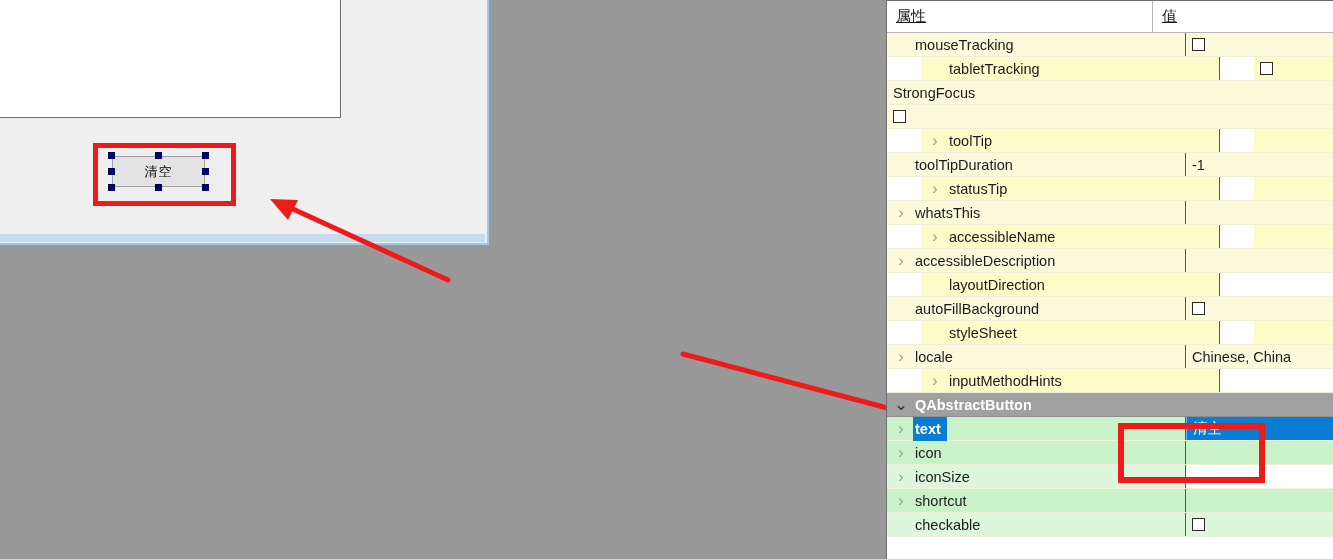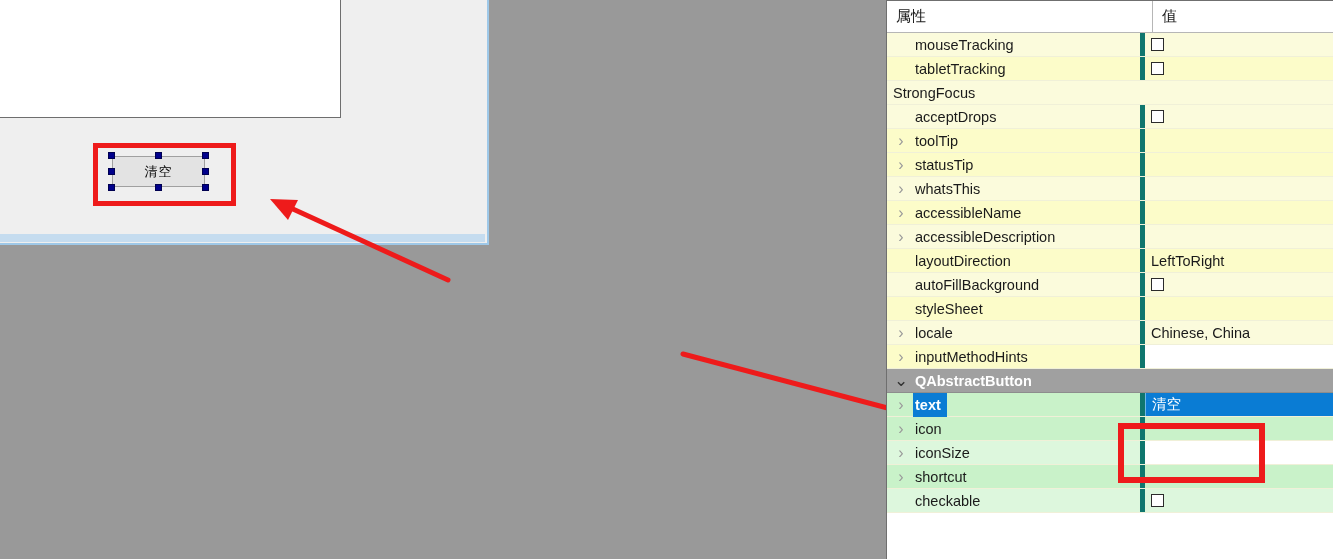--- a/index.html
+++ b/index.html
@@ -150,39 +150,40 @@
     border-bottom: 1px solid #b6b6b6;
     box-sizing: border-box;
   }
   #prop-header .hcell {
     font-size: 15px;
     color: #1a1a1a;
     display: flex;
     align-items: center;
     padding-left: 9px;
     box-sizing: border-box;
+    text-decoration: underline;
   }
   #prop-header .hcell-name { width: 266px; border-right: 1px solid #b6b6b6; }
   #prop-header .hcell-value { flex: 1; }
 
   #prop-rows { position: relative; }
 
   .prow {
     display: flex;
     height: 24px;
     box-sizing: border-box;
     border-bottom: 1px solid #f0f0d8;
     position: relative;
   }
   .prow .name-cell {
-    width: 258px;
+    width: 299px;
     box-sizing: border-box;
     display: flex;
     align-items: center;
-    border-right: 5px solid #0f766e;
+    border-right: 1px solid #0f766e;
     position: relative;
   }
   .prow .value-cell {
     flex: 1;
     box-sizing: border-box;
     display: flex;
     align-items: center;
     padding-left: 6px;
     font-size: 14.5px;
     color: #1a1a1a;
@@ -199,21 +200,21 @@
   .prow .pname {
     font-size: 14.5px;
     color: #1a1a1a;
     white-space: nowrap;
   }
 
   
   .zone-yellow.odd  .name-cell,
   .zone-yellow.odd  .value-cell { background: #fbfbdc; }
   .zone-yellow.even .name-cell,
-  .zone-yellow.even .value-cell { background: #fcfcc9; }
+  .zone-yellow.even .value-cell { background: #fcfcc9; margin-left: 34px; }
 
   
   .zone-green.odd  .name-cell,
   .zone-green.odd  .value-cell { background: #ddf7dd; }
   .zone-green.even .name-cell,
   .zone-green.even .value-cell { background: #c9f2c9; }
 
   
   .prow.group {
     background: #a0a0a0;
@@ -319,35 +320,40 @@
           <div class="value-cell">
             <span class="chk"></span>
           </div>
         </div>
         <div class="prow zone-yellow odd">
           <div class="value-cell">
             <span>StrongFocus</span>
           </div>
         </div>
         <div class="prow zone-yellow odd">
-          <div class="name-cell">
-            <span class="twisty"></span>
-            <span class="pname">acceptDrops</span>
-          </div>
           <div class="value-cell">
             <span class="chk"></span>
           </div>
         </div>
         <div class="prow zone-yellow even">
           <div class="name-cell">
             <span class="twisty" style="font-size: 16px;">›</span>
             <span class="pname">toolTip</span>
           </div>
           <div class="value-cell"></div>
         </div>
+        <div class="prow zone-yellow odd">
+          <div class="name-cell">
+            <span class="twisty"></span>
+            <span class="pname">toolTipDuration</span>
+          </div>
+          <div class="value-cell">
+            <span>-1</span>
+          </div>
+        </div>
         <div class="prow zone-yellow even">
           <div class="name-cell">
             <span class="twisty" style="font-size: 16px;">›</span>
             <span class="pname">statusTip</span>
           </div>
           <div class="value-cell"></div>
         </div>
         <div class="prow zone-yellow odd">
           <div class="name-cell">
             <span class="twisty" style="font-size: 16px;">›</span>
@@ -366,23 +372,20 @@
           <div class="name-cell">
             <span class="twisty" style="font-size: 16px;">›</span>
             <span class="pname">accessibleDescription</span>
           </div>
           <div class="value-cell"></div>
         </div>
         <div class="prow zone-yellow even">
           <div class="name-cell">
             <span class="twisty"></span>
             <span class="pname">layoutDirection</span>
-          </div>
-          <div class="value-cell">
-            <span>LeftToRight</span>
           </div>
         </div>
         <div class="prow zone-yellow odd">
           <div class="name-cell">
             <span class="twisty"></span>
             <span class="pname">autoFillBackground</span>
           </div>
           <div class="value-cell">
             <span class="chk"></span>
           </div>

